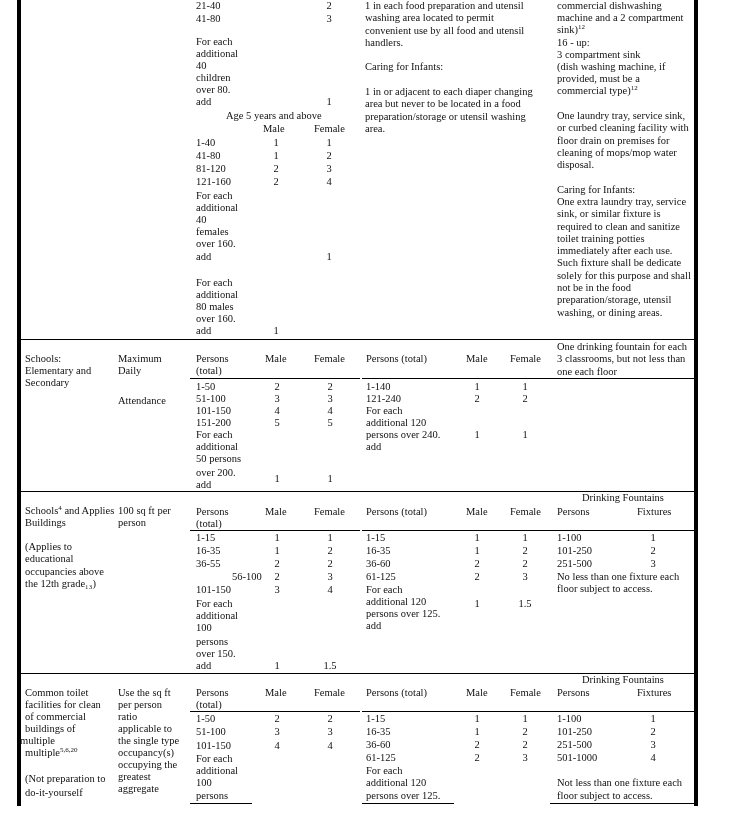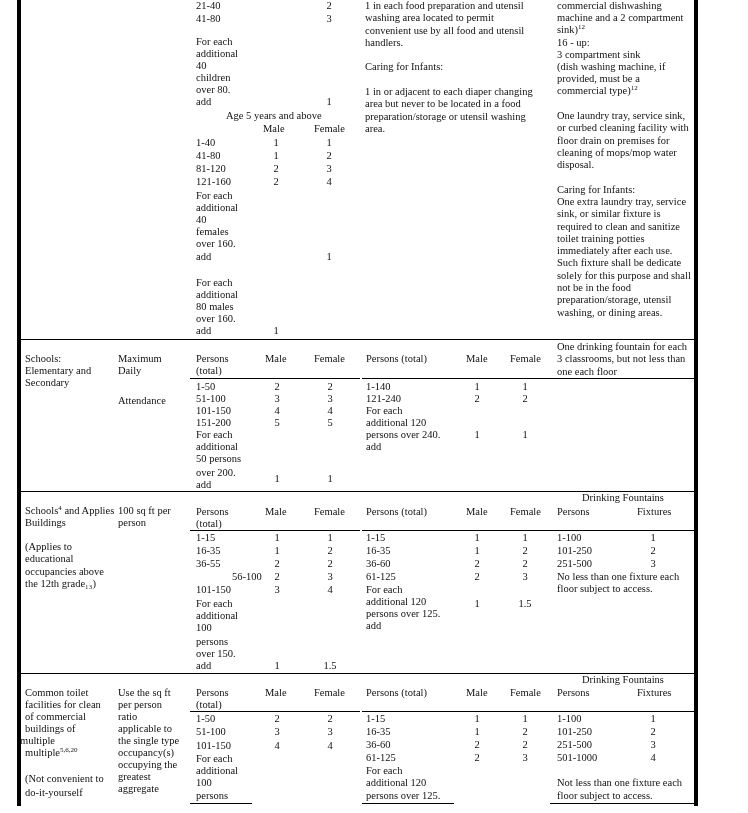--- a/index.html
+++ b/index.html
@@ -216,21 +216,21 @@
 
 <div class="hr" style="left:21px;top:673px;width:673px;"></div>
 
 <section>
   <div class="abs" style="left:25px;top:687px;">Common toilet</div>
   <div class="abs" style="left:25px;top:699px;">facilities for clean</div>
   <div class="abs" style="left:25px;top:711px;">of commercial</div>
   <div class="abs" style="left:25px;top:723px;">buildings of</div>
   <div class="abs" style="left:20px;top:735px;">multiple</div>
   <div class="abs" style="left:25px;top:747px;"><span>multiple</span><sup>5,6,20</sup></div>
-  <div class="abs" style="left:25px;top:773px;">(Not convenient to</div>
+  <div class="abs" style="left:25px;top:773px;">(Not preparation to</div>
   <div class="abs" style="left:25px;top:787px;">do-it-yourself</div>
 
   <div class="abs" style="left:118px;top:687px;">Use the sq ft</div>
   <div class="abs" style="left:118px;top:699px;">per person</div>
   <div class="abs" style="left:118px;top:711px;">ratio</div>
   <div class="abs" style="left:118px;top:723px;">applicable to</div>
   <div class="abs" style="left:118px;top:735px;">the single type</div>
   <div class="abs" style="left:118px;top:747px;">occupancy(s)</div>
   <div class="abs" style="left:118px;top:759px;">occupying the</div>
   <div class="abs" style="left:118px;top:771px;">greatest</div>

